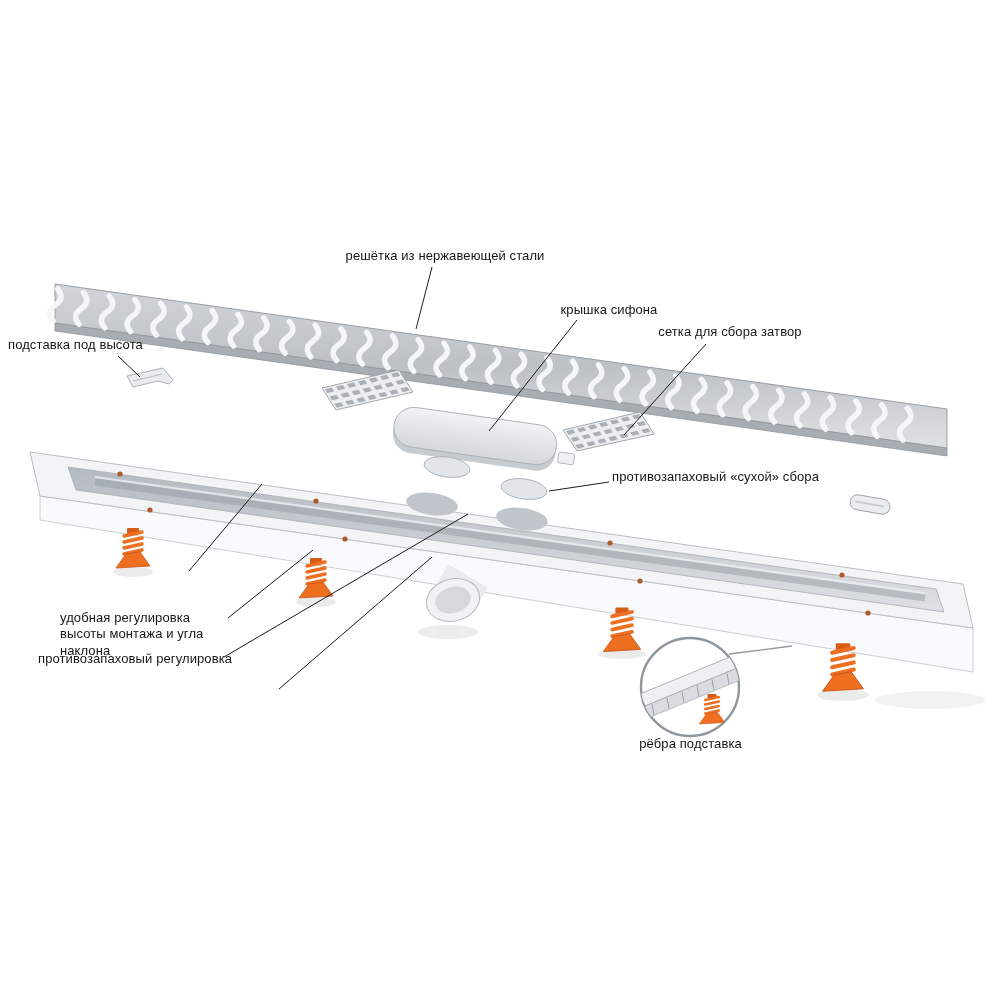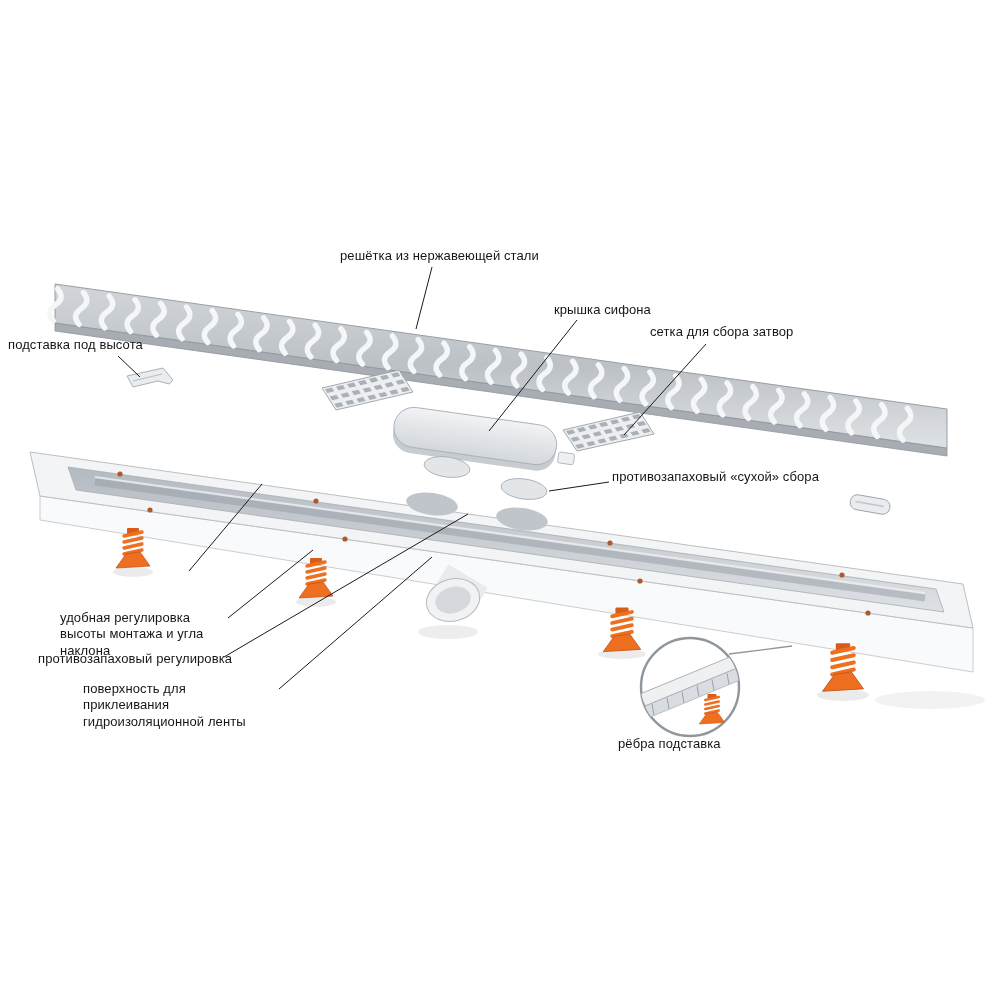--- a/index.html
+++ b/index.html
@@ -1,21 +1,21 @@
 <!DOCTYPE html>
 <html><head>
 <meta charset="utf-8">
 <style>
   *{margin:0;padding:0;box-sizing:border-box}
   html,body{background:#fff}
   body{width:1000px;height:1000px;font-family:"Liberation Sans",sans-serif;color:#161616}
   .stage{position:relative;width:1000px;height:1000px;background:#ffffff;overflow:hidden}
   .scene-svg{position:absolute;left:0;top:0;width:1000px;height:1000px}
   .lbl{position:absolute;font-size:13px;line-height:1.25;color:#161616;letter-spacing:.1px}
-  .center{}
+  .center{text-align:center}
   .nw{white-space:nowrap}
 </style>
 </head>
 <body>
 
 <div class="stage">
 
   <svg class="scene-svg" viewBox="0 0 1000 1000">
     <defs>
       <linearGradient id="metalGrad" x1="0" y1="0" x2="0" y2="1">
@@ -233,15 +233,14 @@
     </g>
   </svg>
 
   <div class="lbl center nw" style="left:340px;top:248px;width:210px">решётка из нержавеющей стали</div>
   <div class="lbl center nw" style="left:554px;top:302px;width:110px">крышка сифона</div>
   <div class="lbl center nw" style="left:650px;top:324px;width:160px">сетка для сбора затвор</div>
   <div class="lbl nw" style="left:8px;top:337px">подставка под высота</div>
   <div class="lbl nw" style="left:612px;top:469px">противозапаховый «сухой» сбора</div>
   <div class="lbl" style="left:60px;top:610px;width:178px">удобная регулировка высоты монтажа и угла наклона</div>
   <div class="lbl nw" style="left:38px;top:651px">противозапаховый регулировка</div>
-  <div class="lbl" style="left:83px;top:681px;width:190px">поверхность для приклеивания гидроизоляционной ленты</div>
   <div class="lbl center nw" style="left:618px;top:736px;width:145px">рёбра подставка</div>
 </div>
 
 </body></html>

